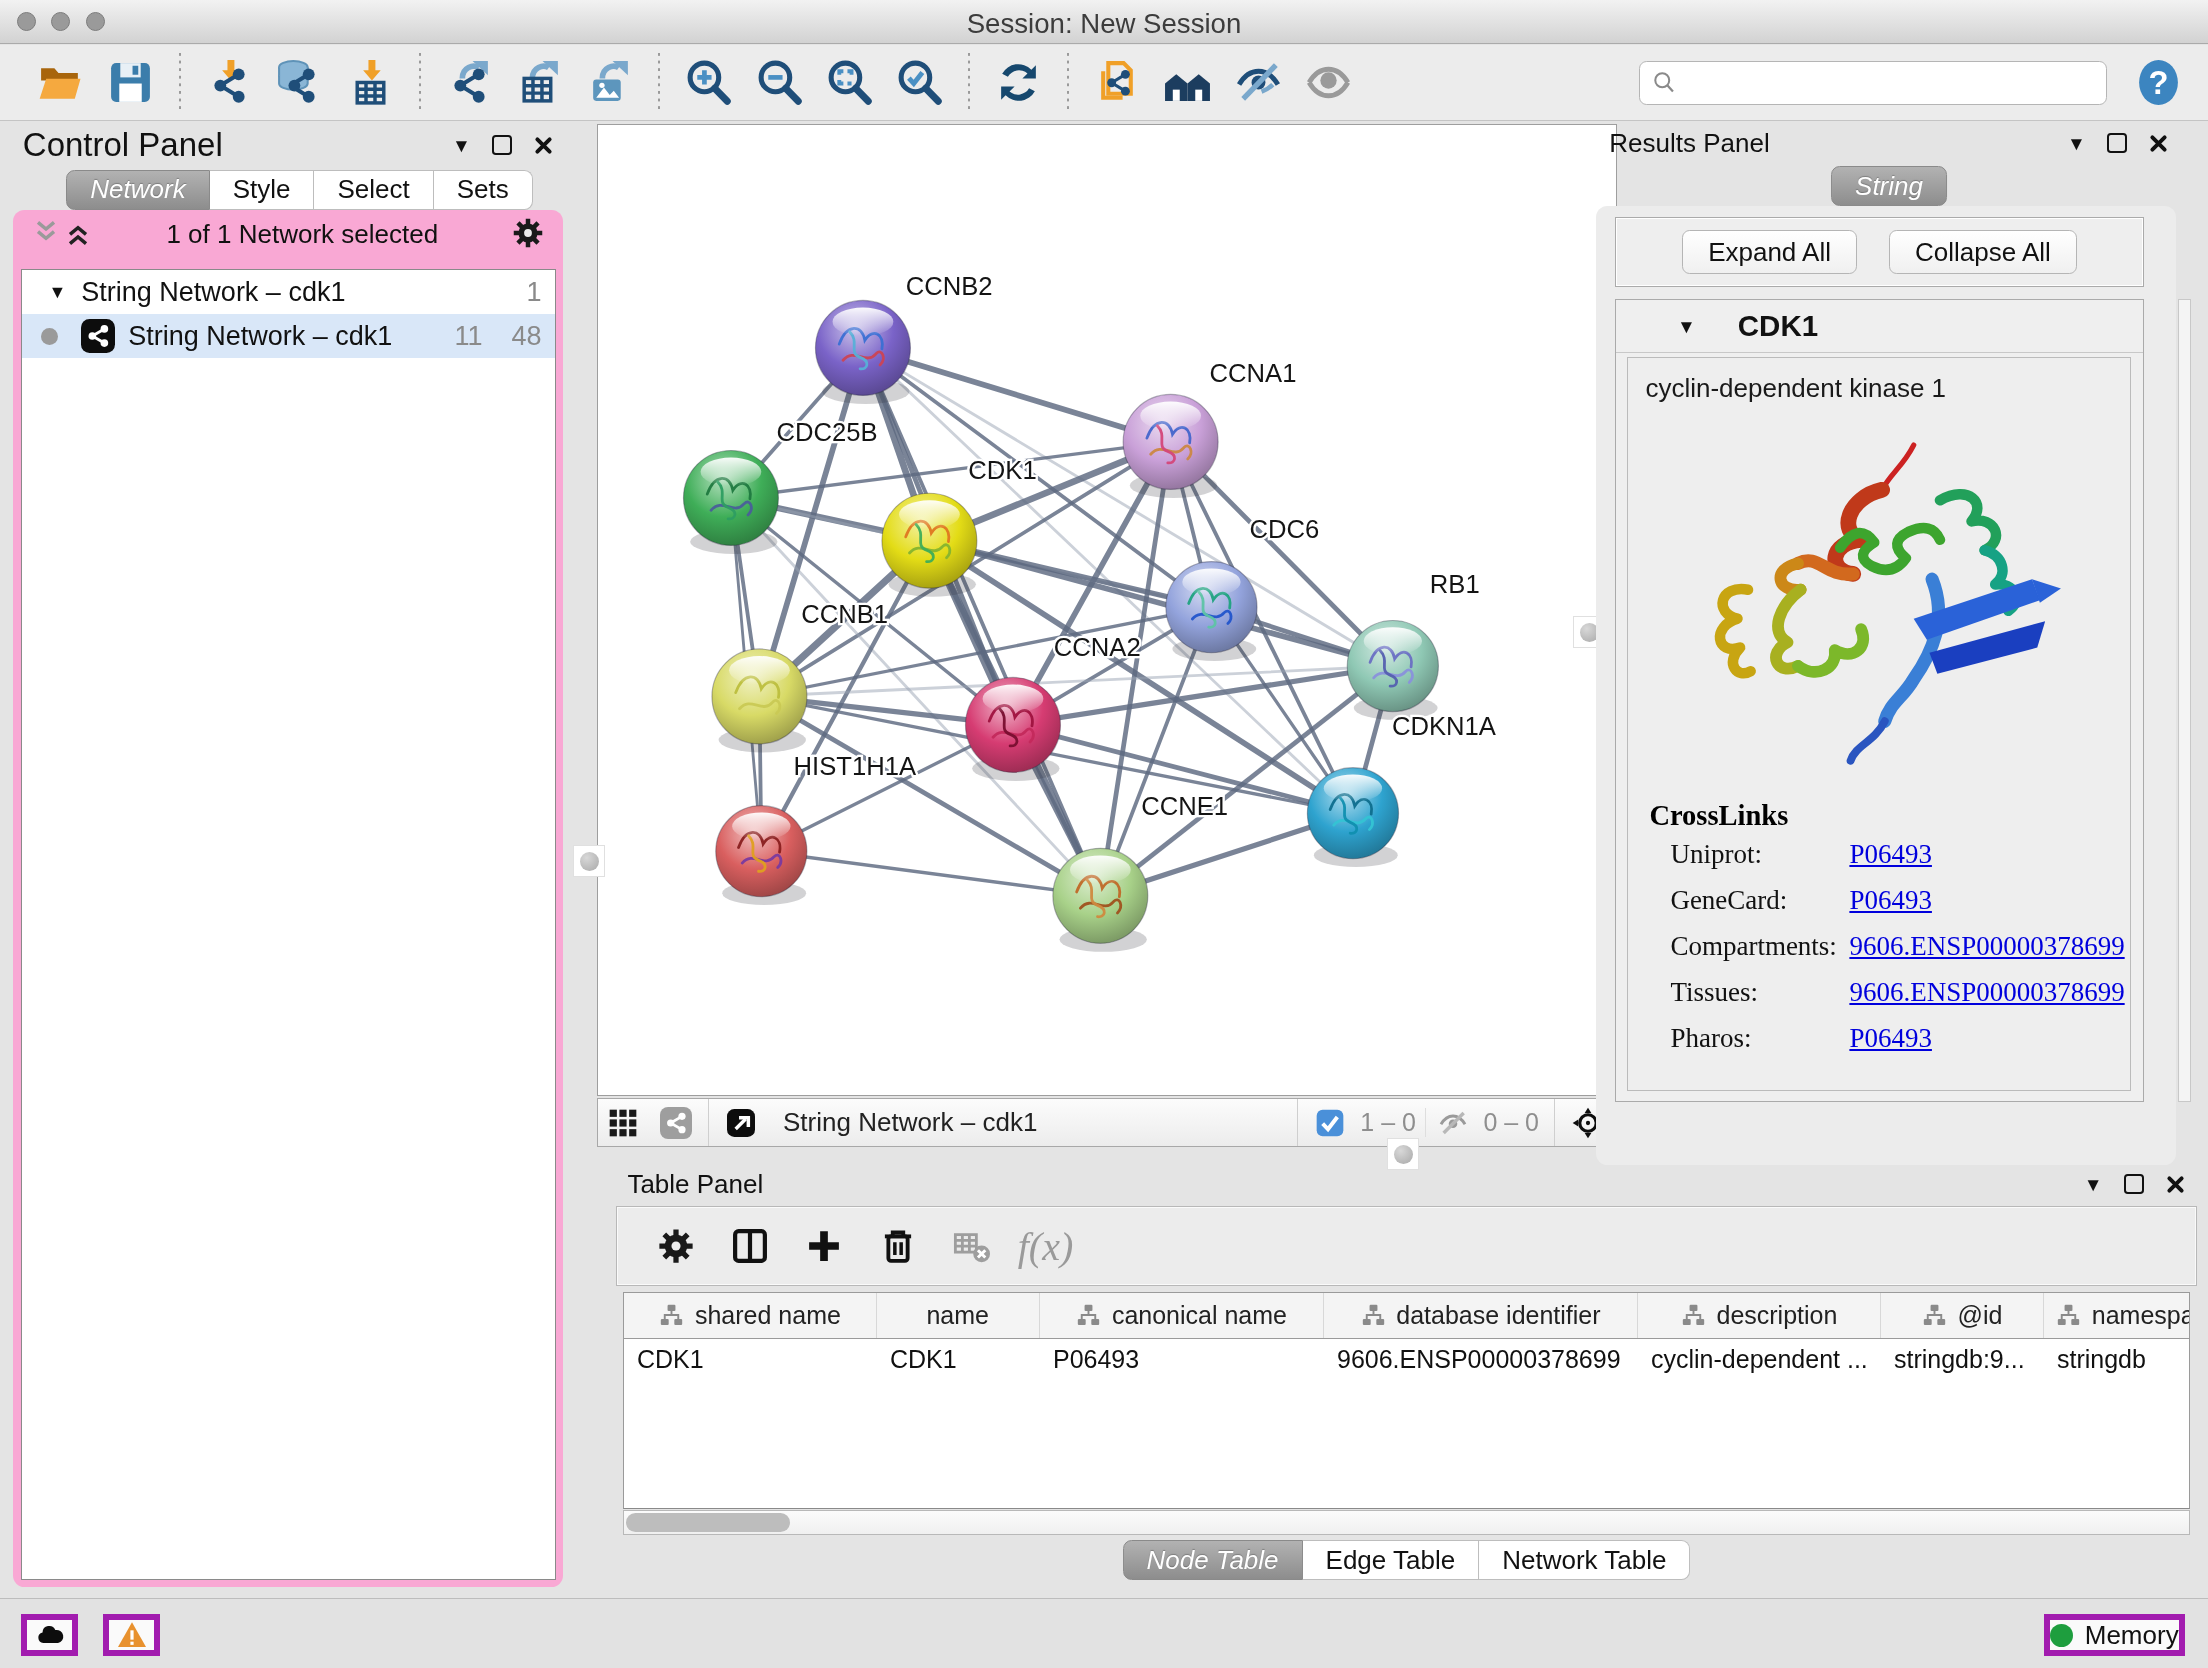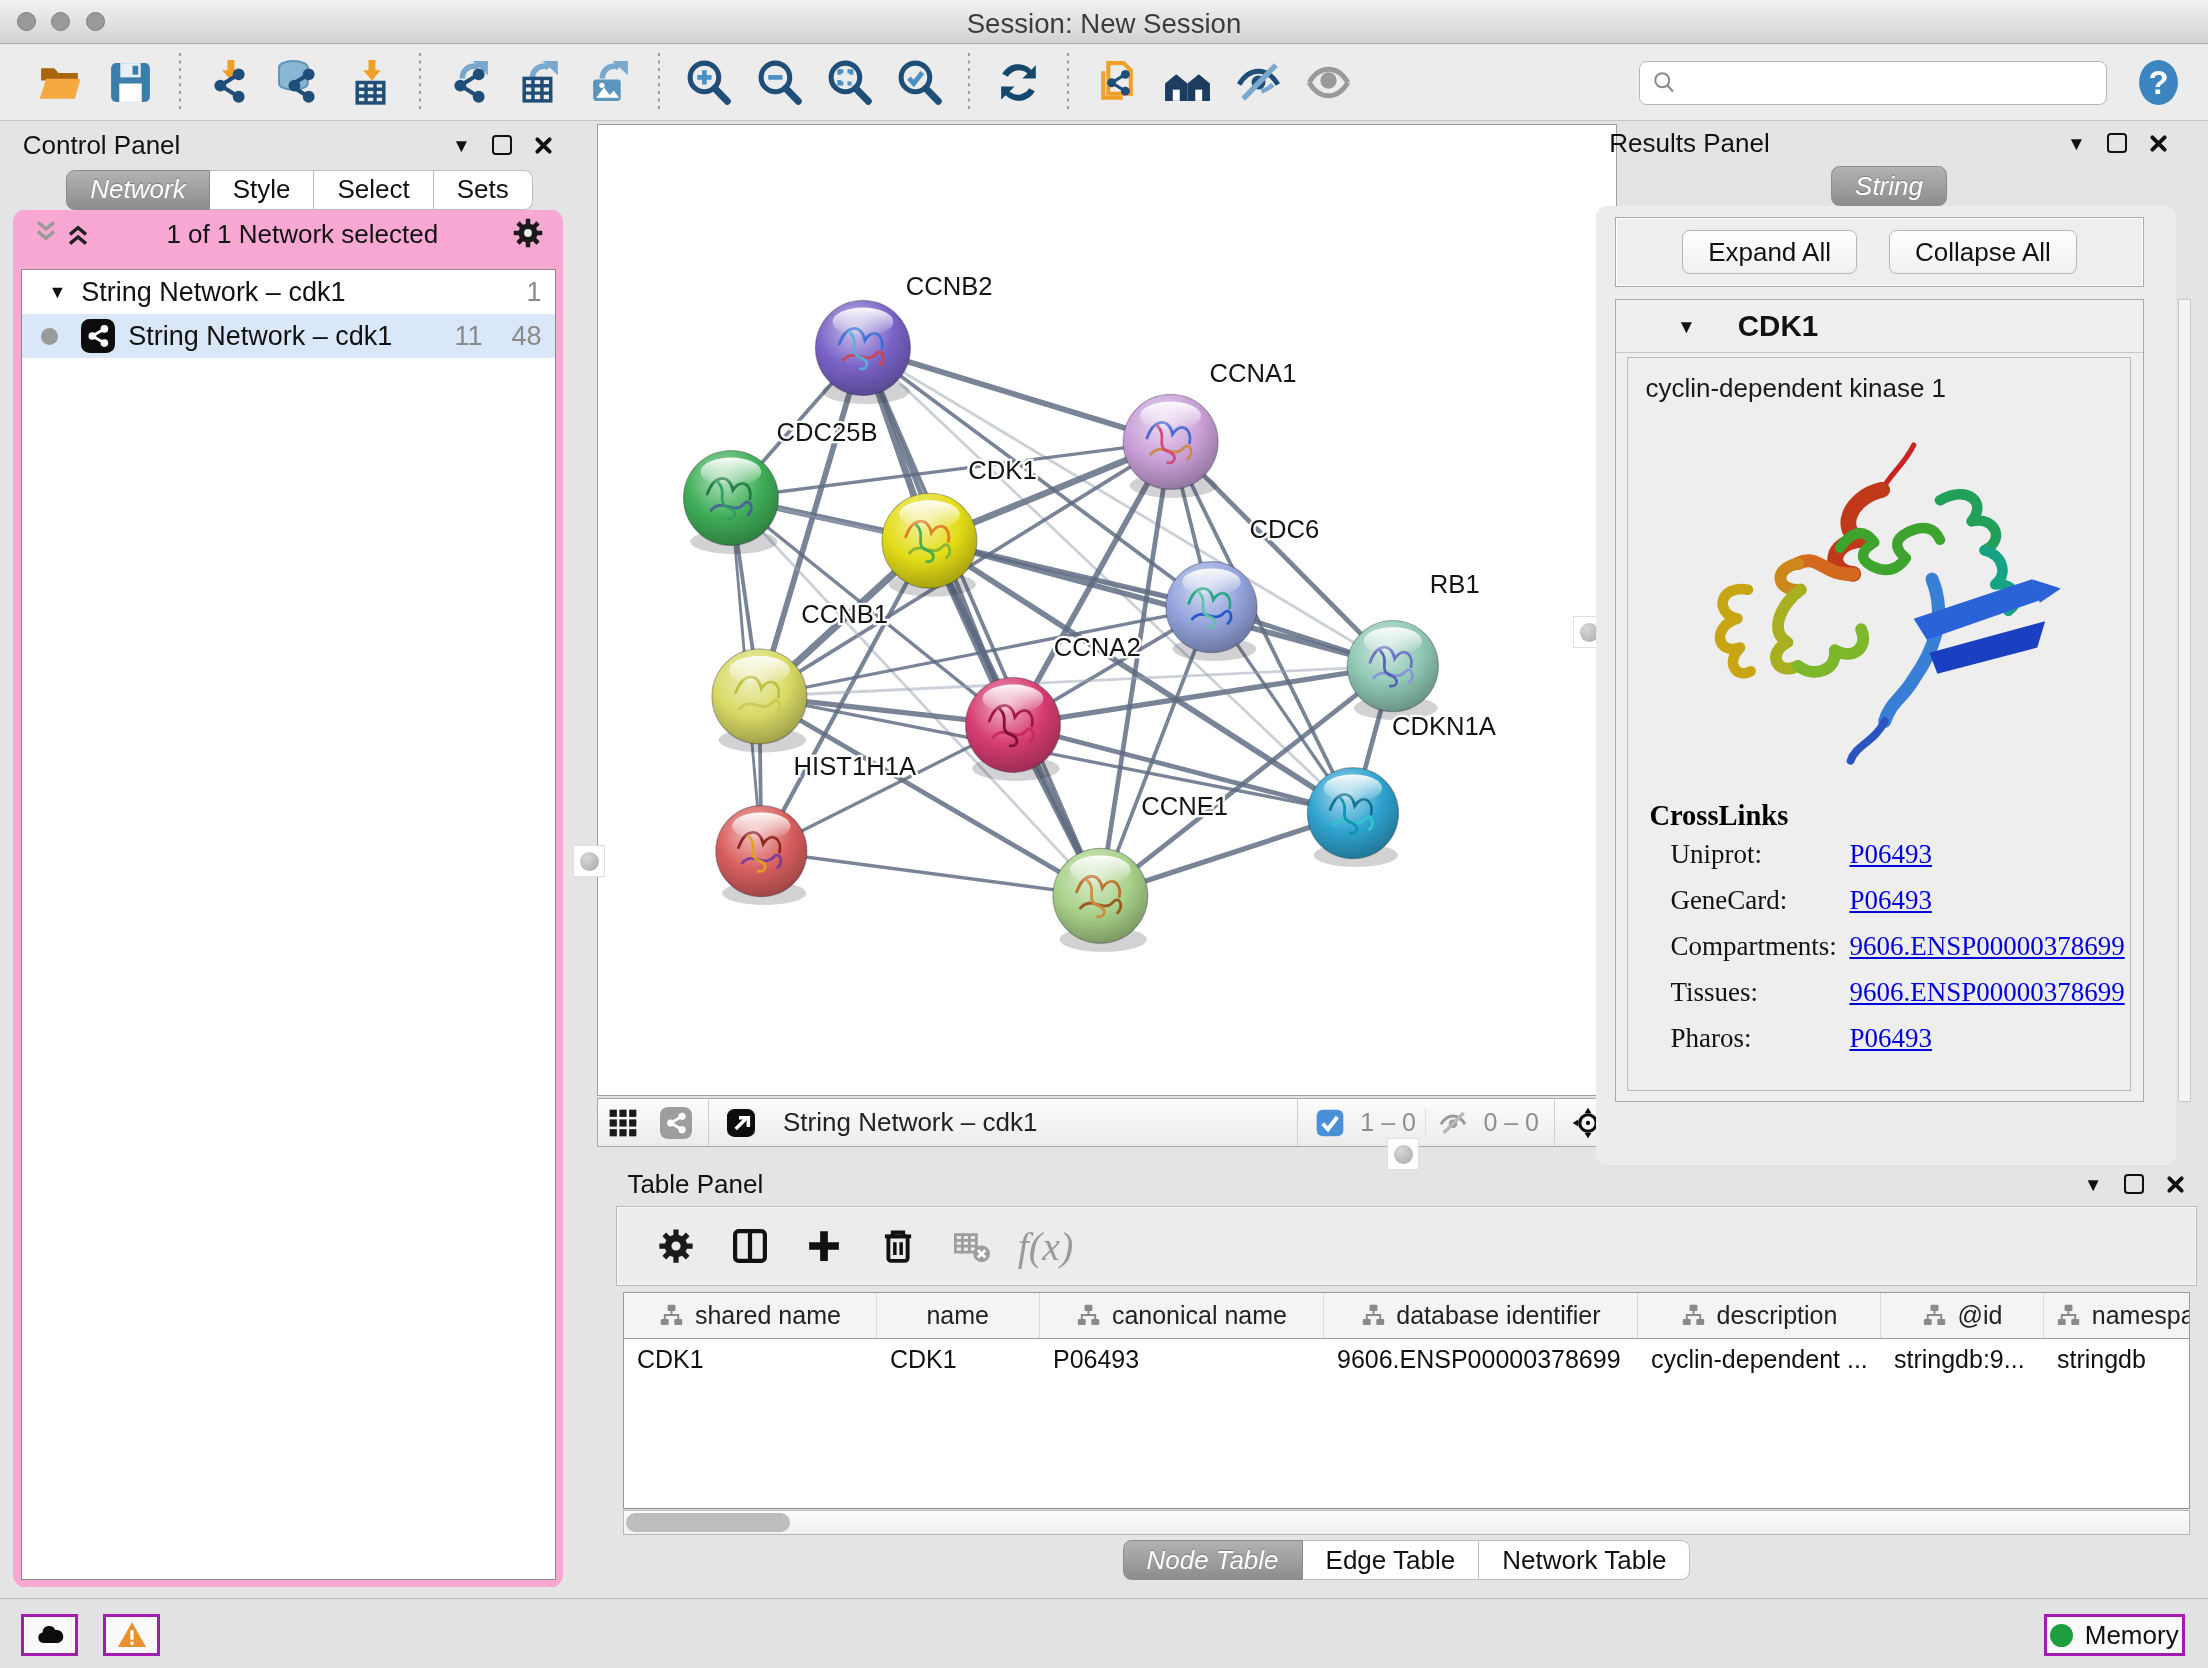--- a/index.html
+++ b/index.html
@@ -41,21 +41,21 @@
     font-size:26px; color:#111; display:flex; align-items:center; }
   .tab:first-child { border-left:1px solid #bdbdbd; border-radius:8.6px 0 0 8.6px; }
   .tab:last-child { border-radius:0 8.6px 8.6px 0; }
   .tab.active { background:linear-gradient(#b2b2b2,#8d8d8d); color:#fff; border-color:#8a8a8a;
     text-shadow:0 -1px 1px rgba(0,0,0,.25);font-style:italic; }
   .tab.single { border-radius:8.6px; }
 
   
   #control-panel { position:absolute; left:13.3px; top:126px; width:550px; height:1461px; }
   #cp-head { display:flex; align-items:center; height:38px; padding:0 9.5px; }
-  #cp-title { font-size:26px; color:#111; }
+  #cp-title { font-size:33px; color:#111; }
   #cp-head .phead-ico { margin-left:auto; }
   #cp-tabs { margin:5.7px 0 0 53px; }
   #cp-pane { position:absolute; left:0; top:84px; width:550px; height:1377px;
     background:#f9a8d4; border-radius:11.4px; }
   #cp-selector { display:flex; align-items:center; height:49px; padding:0 17px; }
   #cp-selector .chev svg { width:32px; height:32px; }
   #cp-sel-text { flex:1; text-align:center; font-size:26px; color:#111; }
   #cp-gear svg { width:36px; height:36px; }
   #cp-tree { position:absolute; left:7.6px; top:59px; width:535px; height:1311px;
     background:#fff; border:1px solid #8a8a8a; }
@@ -139,21 +139,21 @@
   .td { font-size:25px; color:#111; padding:5.7px 3.8px 0 13.3px; white-space:nowrap; overflow:hidden; flex:none; }
   #tbl-hscroll { position:absolute; left:6.7px; top:344px; width:1567px; height:25px;
     background:linear-gradient(#fbfbfb,#f0f0f0); border:1px solid #b8b8b8; }
   #tbl-thumb { position:absolute; left:1.9px; top:1.9px; width:164px; height:19px;
     background:#bdbdbd; border-radius:9.5px; }
   #tp-tabs { position:absolute; left:50%; top:374px; transform:translateX(-50%); }
 
   
   #statusbar { position:absolute; left:0; top:1598px; width:2208px; height:70px;
     background:#e2e2e2; border-top:1px solid #bdbdbd; }
-  .sb-btn { position:absolute; top:15px; height:42px; background:#fafafa; border:3px solid #a21caf;
+  .sb-btn { position:absolute; top:15px; height:42px; background:#fafafa; border:6px solid #a21caf;
     display:flex; align-items:center; justify-content:center; }
   #sb-cloud { left:21px; width:57px; }
   #sb-warn { left:103px; width:57px; }
   .sb-btn svg { width:32px; height:32px; }
   #sb-mem { right:23px; width:141px; gap:11.4px; font-size:26px; color:#111; }
   #mem-dot { width:23px; height:23px; border-radius:50%; background:#1e9e3e; }
 
   .nlabel { font-size:27px; fill:#141414; paint-order:stroke; stroke:#ffffff; stroke-width:5px; }
 </style>
 </head>

